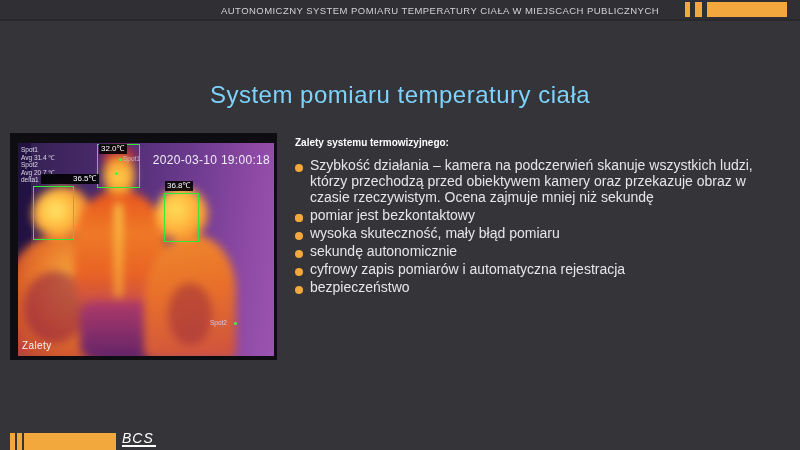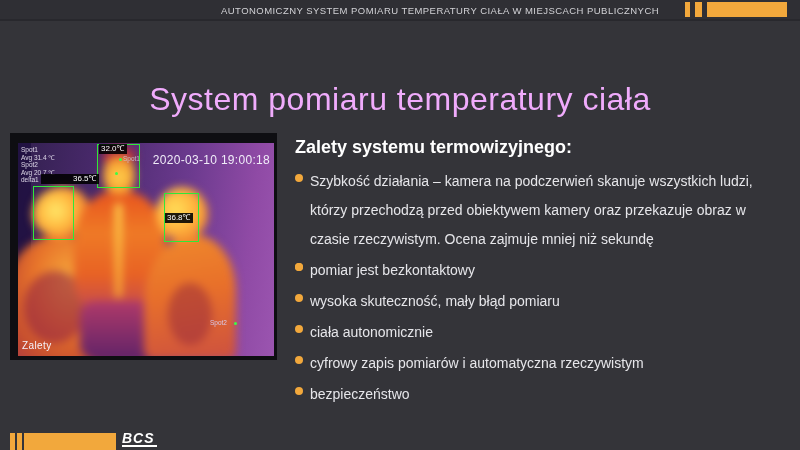--- a/index.html
+++ b/index.html
@@ -22,22 +22,22 @@
     font-size:9.5px; letter-spacing:0.45px; color:#d2d2d6; white-space:pre;margin-left:47px;
   }
   .accent-bar { position:absolute; background:#F2A83C; }
   .tb1 { top:2px; left:685px; width:5px;  height:15px; }
   .tb2 { top:2px; left:695px; width:7px;  height:15px; }
   .tb3 { top:2px; left:707px; width:80px; height:15px; }
 
   
   .slide-title {
     position:absolute; top:81px; left:0; width:800px;
-    text-align:center; font-size:32px; font-weight:300;
-    letter-spacing:0.5px; color:#f0abfc;
+    text-align:center; font-size:24px; font-weight:300;
+    letter-spacing:0.5px; color:#7dd3fc;
   }
 
   
   .thermal {
     position:absolute; left:10px; top:133px; width:267px; height:227px;
     background:#0e0e12;
   }
   .thermal-view {
     position:absolute; left:8px; top:10px; right:3px; bottom:4px;
     overflow:hidden;
@@ -72,44 +72,44 @@
   .stats { position:absolute; left:3px; top:3px; font-size:6.5px; line-height:7.6px;
     color:#e9e4f2; opacity:0.92; }
   .timestamp { position:absolute; right:4px; top:10px; font-size:12px; letter-spacing:0.3px; color:#f0ecf8; }
   .det-box { position:absolute; border:1.5px solid #2FE838; }
   .box-center { left:79px;  top:1px;  width:43px; height:44px; }
   .box-right  { left:146px; top:50px; width:35px; height:49px; }
   .box-left   { left:15px;  top:43px; width:41px; height:54px; }
   .temp-label { position:absolute; background:rgba(0,0,0,0.88); color:#fff;
     font-size:8px; line-height:10px; padding:0 2px; white-space:nowrap; }
   .tl-center { left:81px;  top:1px; }
-  .tl-right  { left:147px; top:38px;margin-top:32px; }
+  .tl-right  { left:147px; top:38px; }
   .tl-left   { left:23px;  top:31px;padding-left:32px; }
   .spot-dot { position:absolute; width:3px; height:3px; border-radius:50%; background:#3bff44; }
   .sd1 { left:101px; top:15px; } .sd2 { left:97px; top:29px; } .sd3 { left:216px; top:179px; }
   .spot1-label { position:absolute; left:105px; top:12px; font-size:6.5px; color:#cfc8dc; opacity:0.85; }
   .spot2-label { position:absolute; left:192px; top:176px; font-size:6.5px; color:#d8c8e8; }
   .mode-label { position:absolute; left:4px; bottom:5px; font-size:10px; color:#f5f2fa; letter-spacing:0.4px; }
 
   
   .benefits { position:absolute; left:295px; top:137px; width:495px; }
-  .benefits-heading { font-size:18px; font-weight:bold; color:#ffffff; margin-bottom:9px; }
+  .benefits-heading { font-size:10px; font-weight:bold; color:#ffffff; margin-bottom:9px; }
   .benefits ul { list-style:none; width:490px; }
-  .benefits li { position:relative; padding-left:15px; font-size:14px; line-height:29px;
+  .benefits li { position:relative; padding-left:15px; font-size:14px; line-height:16px;
     color:#e6e6ea; margin-bottom:2px; }
   .benefits li .dot { content:""; position:absolute; left:0; top:6.5px; width:8px; height:8px;
     border-radius:50%; background:#F2A83C; }
 
   
   .fb1 { bottom:0; left:10px; width:5px;  height:17px; }
   .fb2 { bottom:0; left:17px; width:5px;  height:17px; }
   .fb3 { bottom:0; left:24px; width:92px; height:17px; }
   .brand-logo {
     position:absolute; left:122px; bottom:3px;
-    font-size:14px; font-weight:bold; font-style:italic; letter-spacing:1px;
+    font-size:14px; font-weight:normal; font-style:italic; letter-spacing:1px;
     color:#ffffff; border-bottom:2px solid #ffffff; padding:0 2px 0 0; line-height:13px;text-align:center;
   }
 </style>
 </head>
 <body>
 
 <div class="top-strip">
   <div class="top-title">AUTONOMICZNY SYSTEM POMIARU TEMPERATURY CIAŁA W MIEJSCACH PUBLICZNYCH</div>
 </div>
 <div class="accent-bar tb1"></div>
@@ -164,22 +164,22 @@
   </div>
 </div>
 
 <div class="benefits">
   <div class="benefits-heading">Zalety systemu termowizyjnego:</div>
   <ul>
     <li><span class="dot"></span><span>Szybkość działania – kamera na podczerwień skanuje wszystkich ludzi, którzy przechodzą przed obiektywem kamery oraz przekazuje obraz w czasie rzeczywistym. Ocena zajmuje mniej niż sekundę</span></li>
     <li><span class="dot"></span></li>
     <li><span class="dot"></span><span>pomiar jest bezkontaktowy</span></li>
     <li><span class="dot"></span><span>wysoka skuteczność, mały błąd pomiaru</span></li>
-    <li><span class="dot"></span><span>ciała autonomicznie</span></li>
-    <li><span class="dot"></span><span>cyfrowy zapis pomiarów i automatyczna rzeczywistym</span></li>
+    <li><span class="dot"></span><span>sekundę autonomicznie</span></li>
+    <li><span class="dot"></span><span>cyfrowy zapis pomiarów i automatyczna rejestracja</span></li>
     <li><span class="dot"></span><span>bezpieczeństwo</span></li>
   </ul>
 </div>
 
 <div class="accent-bar fb1"></div>
 <div class="accent-bar fb2"></div>
 <div class="accent-bar fb3"></div>
 <div class="brand-logo">BCS</div>
 
 </body></html>

